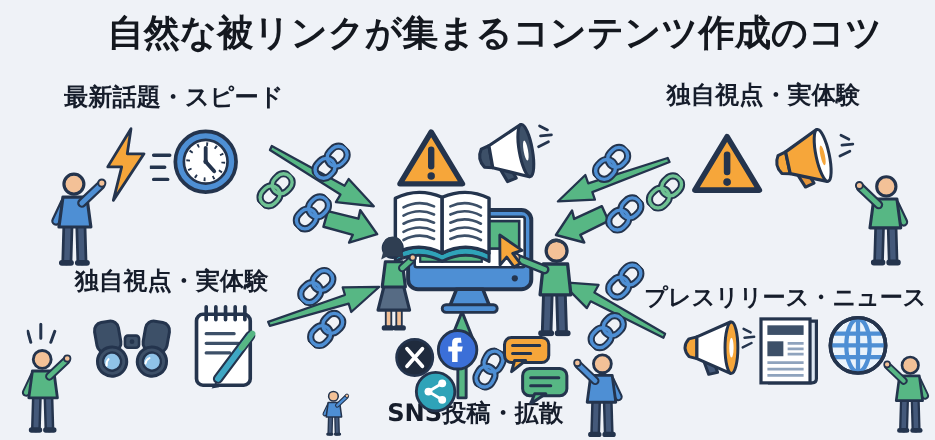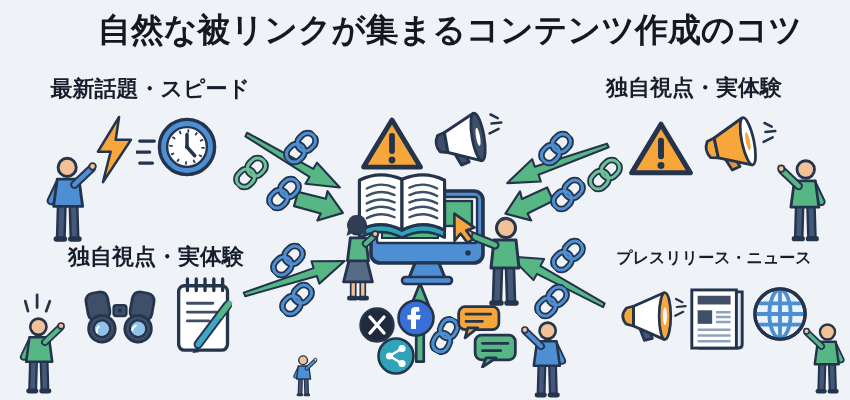--- a/index.html
+++ b/index.html
@@ -172,24 +172,25 @@
         <path d="M4,5 H20 M1,17 H15 M4,29 H18" stroke="#24344d" stroke-width="3.4" stroke-linecap="round"></path>
       </symbol>
       <symbol id="sym-cursor" viewBox="0 0 34 38">
         <path d="M6,3 L10,30 L15,22 L23,30 L28,26 L20,18 L28,14 Z" fill="#f6a63a" stroke="#24344d" stroke-width="2.6" stroke-linejoin="round"></path>
       </symbol>
     </defs>
   </svg>
 
   <h1 id="page-title">自然な被リンクが集まるコンテンツ作成のコツ</h1>
 
-  <div class="label" style="left:30px;top:76px;width:220px;text-align:right;">最新話題・スピード</div>
+  <div class="label" style="left:48px;top:76px;width:220px;">最新話題・スピード</div>
   <div class="label" style="left:586px;top:75px;width:216px;">独自視点・実体験</div>
   <div class="label" style="left:52px;top:244px;width:208px;">独自視点・実体験</div>
-  <div class="label" style="left:582px;top:248px;width:264px;font-size:16px;">プレスリリース・ニュース</div>
+  <div class="label" style="left:582px;top:258px;width:264px;font-size:21px;">プレスリリース・ニュース</div>
+  <div class="label" style="left:342px;top:364px;width:180px;">SNS投稿・拡散</div>
 
   <svg class="pos" style="left:237px;top:145px;width:112px;height:36px;transform:rotate(25deg);">
       <use href="#sym-arrow-long"></use>
     </svg>
   <svg class="pos" style="left:292px;top:186px;width:56px;height:38px;transform:rotate(19deg);">
       <use href="#sym-arrow-short"></use>
     </svg>
   <svg class="pos" style="left:500px;top:145px;width:112px;height:36px;transform:rotate(155deg);">
       <use href="#sym-arrow-long"></use>
     </svg>

